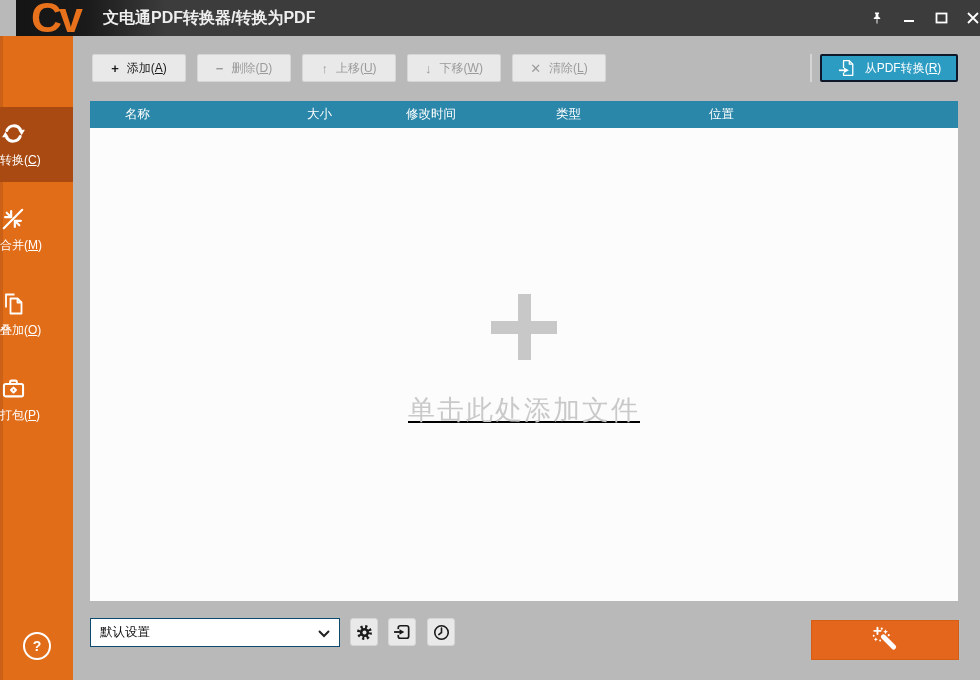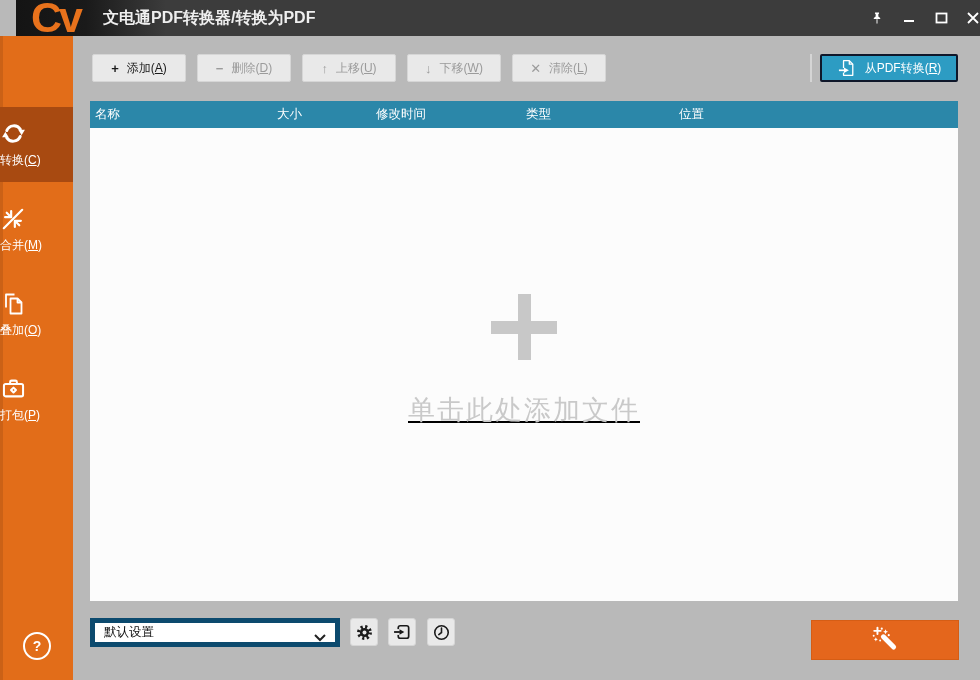--- a/index.html
+++ b/index.html
@@ -38,33 +38,33 @@
   .tb-btn .glyph { font-size:13px; font-weight:bold; }
   .tb-btn.disabled { color:#9b9b9b; }
   .tb-sep { position:absolute; left:737px; top:18px; width:2px; height:28px; background:#d5d5d5; }
   .blue-btn { position:absolute; left:747px; top:18px; width:138px; height:28px; background:#2d9cc3;
     border:2px solid #0f172a; border-radius:2px; display:flex; align-items:center; justify-content:center;
     gap:8px; font-size:12px; color:#fff; }
 
   .grid-header { position:absolute; left:17px; top:65px; width:868px; height:27px; background:#2b87a9;
     display:grid; grid-template-columns:182px 99px 150px 153px 1fr; align-items:center;
     color:#fff; font-size:12.5px; }
-  .grid-header > div { padding-left:5px; }
+  .grid-header > div { padding-left:35px; }
 
   .drop-zone { position:absolute; left:17px; top:92px; width:868px; height:473px; background:#fcfcfc;
     display:flex; flex-direction:column; align-items:center;text-decoration:underline; }
   .plus-mark { position:relative; margin-top:166px; width:66px; height:66px; }
   .plus-mark i { position:absolute; background:#c8c8c8; }
   .plus-mark i.h { left:0; top:26.5px; width:66px; height:13px; }
   .plus-mark i.v { left:26.5px; top:0; width:13px; height:66px; }
   .empty-msg { margin-top:32px; font-size:27px; letter-spacing:2px; color:#c9c9c9; }
 
   
   .profile-select { position:absolute; left:17px; top:582px; width:250px; height:29px; background:#fff;
-    border:5px solid #0c4a6e; display:flex; align-items:center; font-size:12.5px; color:#111;
+    border:1px solid #0c4a6e; display:flex; align-items:center; font-size:12.5px; color:#111;
     padding-left:9px; }
   .profile-select .chev { position:absolute; right:9px; top:11px; }
   .sm-btn { position:absolute; top:582px; width:28px; height:28px; background:#e9e9e9;
     border:1px solid #d6d6d6; border-radius:3px; display:flex; align-items:center; justify-content:center; }
   .orange-btn { position:absolute; left:738px; top:584px; width:148px; height:40px; background:#e4661c;
     border:1px solid #d55d15; display:flex; align-items:center; justify-content:center; }
 
   svg { display:block; }
 </style>
 </head>

